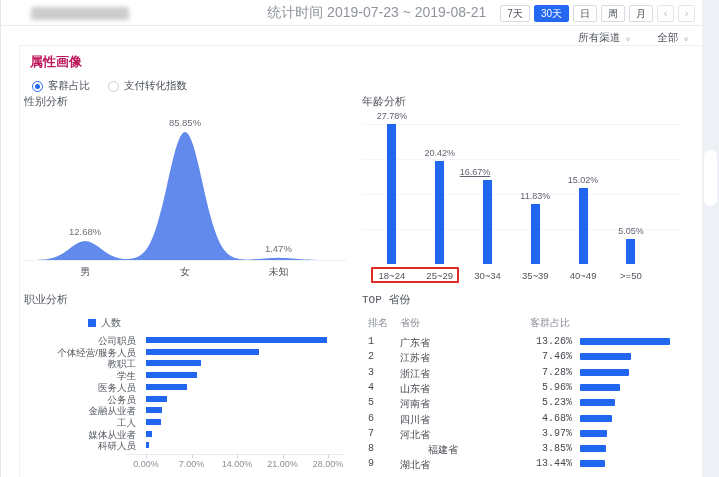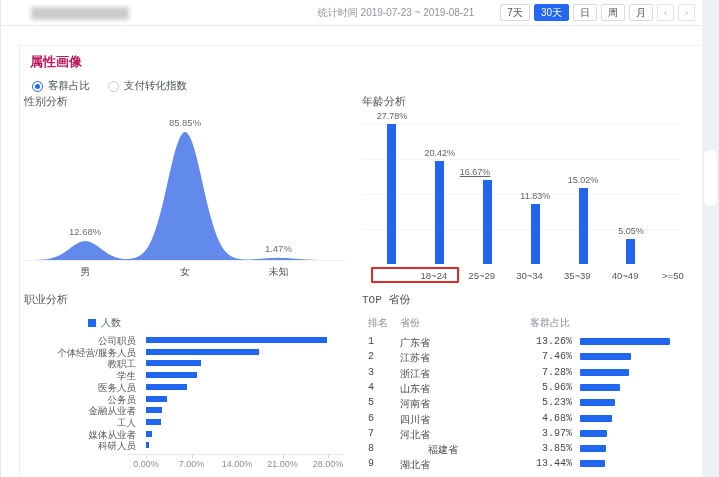--- a/index.html
+++ b/index.html
@@ -4,21 +4,21 @@
 <style>
   * { box-sizing: border-box; margin: 0; padding: 0; }
   html,body { background:#fff; }
   body { font-family: "Liberation Sans", "DejaVu Sans", sans-serif; }
   .screen { position: relative; width: 719px; height: 477px; background:#fff; overflow:hidden; border-left:1px solid #e4e6ea; }
 
   
   .topbar { position:absolute; left:0; top:0; width:702px; height:26px; background:#fff; border-bottom:1px solid #e9ebee; }
   .logo-blur { position:absolute; left:30px; top:7px; width:98px; height:13px; background:#cccccc; filter:blur(2px); border-radius:2px; }
   .topbar-right { position:absolute; right:8px; top:4px; display:flex; align-items:center; gap:4px; }
-  .stat-time { font-size:10px; color:#8f949c; margin-right:22px; }
+  .stat-time { font-size:14px; color:#8f949c; margin-right:10px; }
   .rng-btn { height:17px; min-width:20px; padding:0 6px; font-size:10px; line-height:15px; color:#4a5058; background:#fff; border:1px solid #d8dce2; border-radius:2px; text-align:center; cursor:pointer; }
   .rng-btn.active { background:#2468F2; border-color:#2468F2; color:#fff; }
   .nav-btn { height:17px; width:17px; font-size:11px; line-height:14px; color:#c0c5cc; background:#fff; border:1px solid #e1e4e9; border-radius:2px; text-align:center; cursor:pointer; }
 
   
   .filterbar { position:absolute; left:0; top:27px; width:702px; height:19px; background:#fff; }
   .filterbar-right { position:absolute; right:14px; top:4px; display:flex; align-items:center; gap:26px; }
   .dropdown { display:flex; align-items:center; gap:5px; font-size:10.5px; color:#4a5058; cursor:pointer; }
   .caret { font-size:8px; color:#b3b8c0; transform:scaleY(.8); }
 
@@ -40,21 +40,21 @@
   #gender-chart svg { position:absolute; left:0; top:0; }
   .g-vlabel { position:absolute; font-size:9.5px; color:#6b7077; transform:translateX(-50%); white-space:nowrap; }
   .g-clabel { position:absolute; font-size:10px; color:#51565d; transform:translateX(-50%); white-space:nowrap; }
   .g-base { position:absolute; left:0; width:322px; height:1px; background:#edeff2; }
 
   
   #age-chart { position:absolute; left:0; top:16px; width:330px; height:180px; }
   .a-grid { position:absolute; left:0; width:318px; height:1px; background:#f4f5f7; }
   .a-bar { position:absolute; width:9px; background:#2166EE; }
   .a-vlabel { position:absolute; font-size:9px; color:#5f6470; transform:translateX(-50%); white-space:nowrap; }
-  .a-tlabel { position:absolute; font-size:9.5px; color:#51565d; transform:translateX(-50%); white-space:nowrap;margin-left:42px; }
+  .a-tlabel { position:absolute; font-size:9.5px; color:#51565d; transform:translateX(-50%); white-space:nowrap; }
   .a-annotation { position:absolute; border:2px solid #E02A2A; border-radius:1px; }
 
   
   .legend { position:absolute; left:64px; top:24px; display:flex; align-items:center; gap:5px; }
   .legend-swatch { width:8px; height:8px; background:#2166EE; }
   .legend-label { font-size:10px; color:#5c6168; }
   #occ-rows { position:absolute; left:0; top:42px; width:330px; }
   .o-row { position:absolute; left:0; width:330px; height:12px; }
   .o-label { position:absolute; left:0; top:1px; width:112px; text-align:right; font-size:9.5px; color:#51565d; white-space:nowrap; }
   .o-bar { position:absolute; left:122px; top:3px; height:6px; background:#2166EE; }
@@ -86,20 +86,32 @@
           <span class="rng-btn active">30天</span>
           <span class="rng-btn">日</span>
           <span class="rng-btn">周</span>
           <span class="rng-btn">月</span>
         </span>
       <span class="nav-btn">‹</span>
       <span class="nav-btn">›</span>
     </div>
   </div>
 
+  <div class="filterbar">
+    <div class="filterbar-right">
+      <span class="dropdown">
+        <span>所有渠道</span>
+        <span class="caret">∨</span>
+      </span>
+      <span class="dropdown">
+        <span>全部</span>
+        <span class="caret">∨</span>
+      </span>
+    </div>
+  </div>
 
   <div class="card">
     <div class="card-title">属性画像</div>
 
     <div class="radio-row">
       <span class="radio-item selected">
         <span class="radio-circle"></span>
         <span class="radio-label">客群占比</span>
       </span>
       <span class="radio-item">

